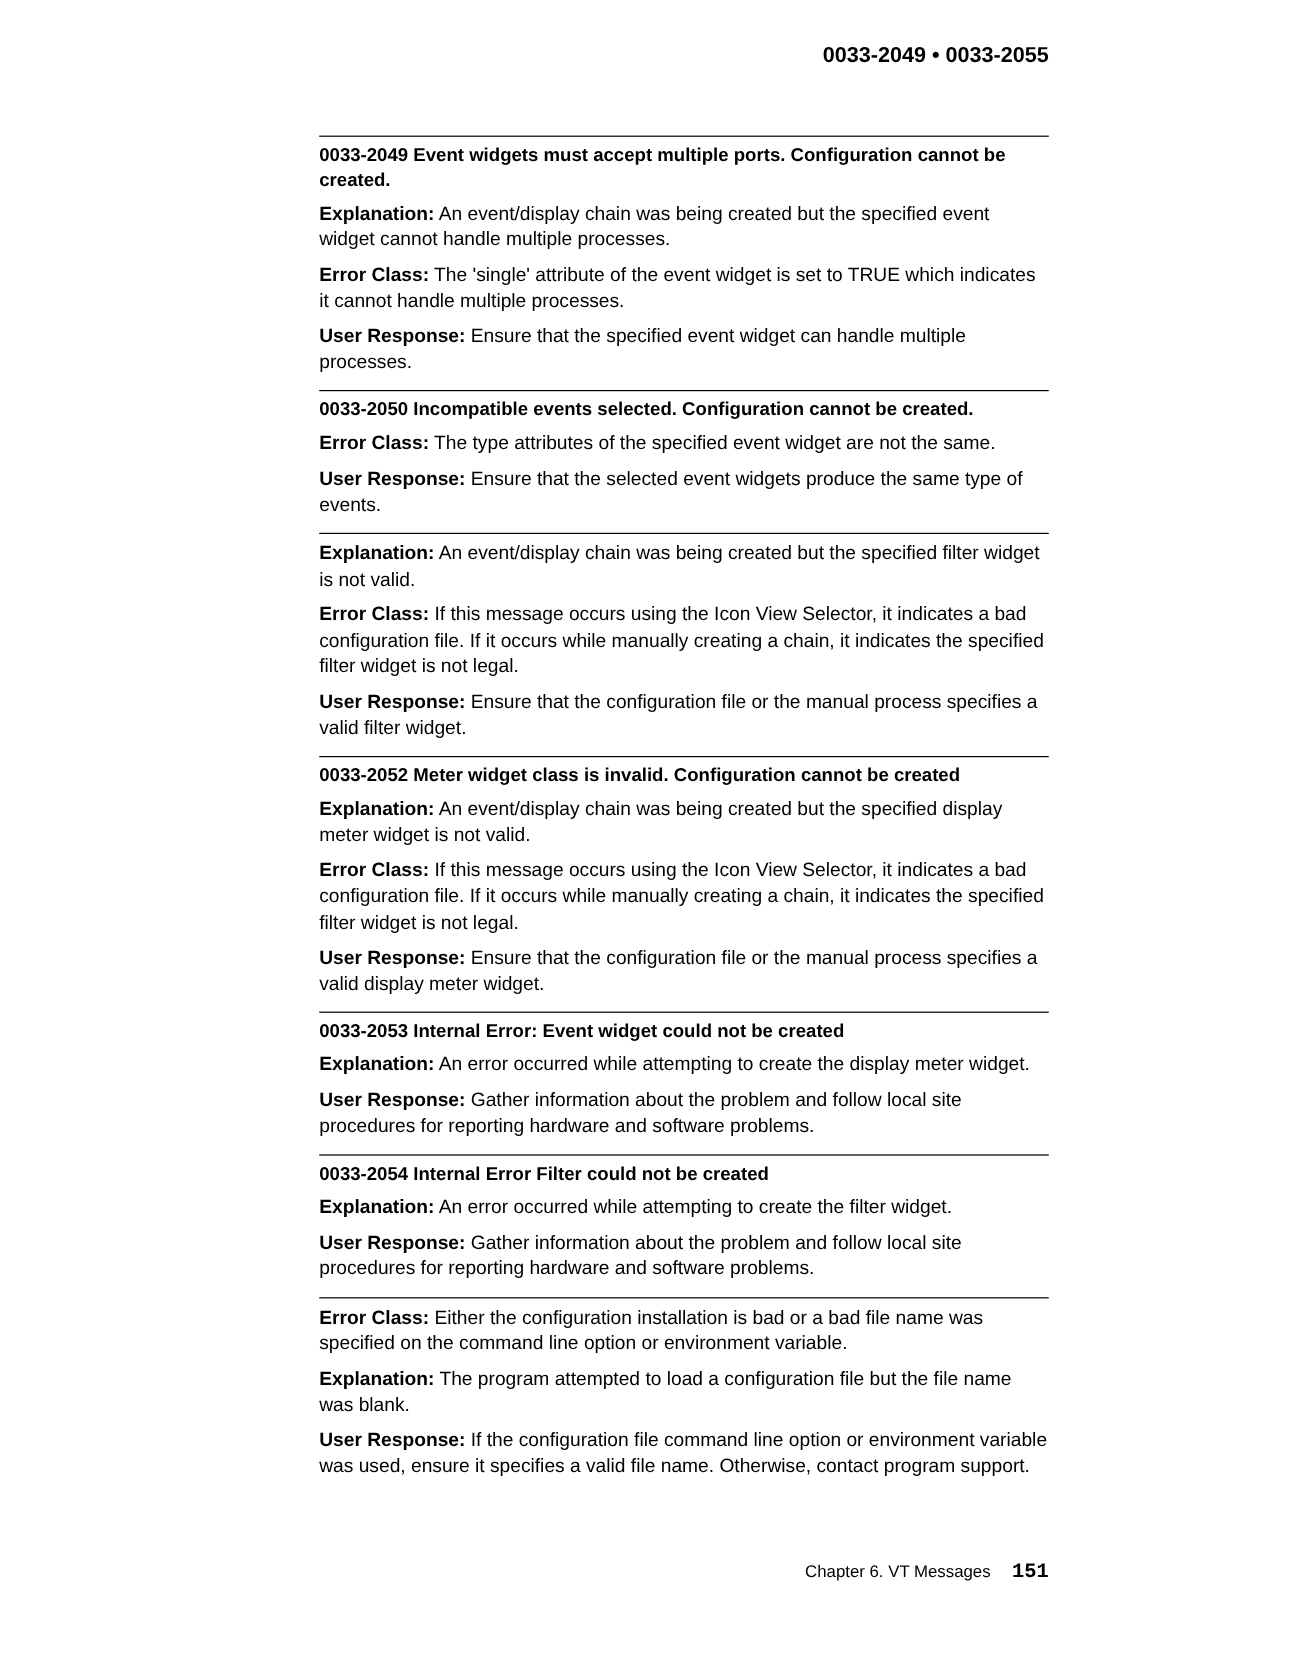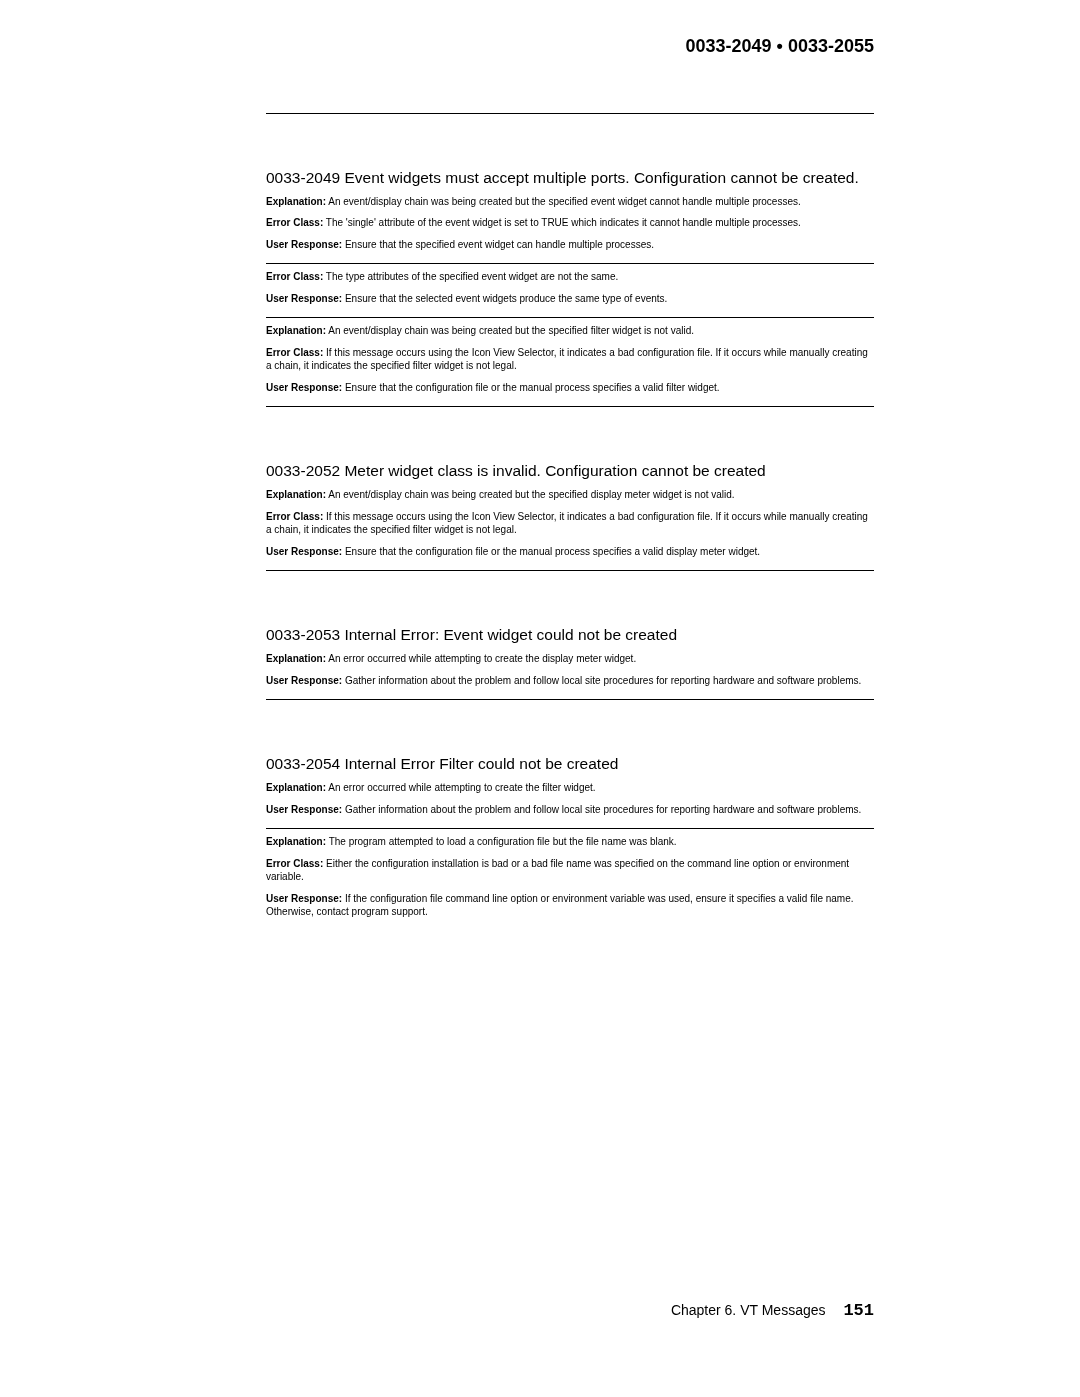--- a/index.html
+++ b/index.html
@@ -22,28 +22,27 @@
     font-size: 18px;
     text-align: right;
     margin-bottom: 56px;
   }
   .entry {
     border-top: 1px solid #000000;
     padding-top: 6px;
     margin-top: 12px;
   }
   .entry-title {
-    font-weight: normal;
+    font-weight: bold;
     font-size: 15.5px;
     line-height: 1.35;
     margin-bottom: 6px;
-    margin-top: 48px;
   }
   .field {
-    font-size: 10px;
+    font-size: 16px;
     line-height: 1.35;
     margin-bottom: 8px;
   }
   .field .label {
     font-weight: bold;
   }
   .footer {
     position: absolute;
     bottom: 36px;
     right: 206px;
@@ -64,20 +63,21 @@
   <div class="running-head">0033-2049 • 0033-2055</div>
 
   <div id="entries-container">
       <div class="entry">
         <div class="entry-title">0033-2049 Event widgets must accept multiple ports. Configuration cannot be created.</div>
         <div class="field"><span class="label">Explanation:</span> <span>An event/display chain was being created but the specified event widget cannot handle multiple processes.</span></div>
         <div class="field"><span class="label">Error Class:</span> <span>The 'single' attribute of the event widget is set to TRUE which indicates it cannot handle multiple processes.</span></div>
         <div class="field"><span class="label">User Response:</span> <span>Ensure that the specified event widget can handle multiple processes.</span></div>
       </div>
       <div class="entry">
+        <div class="entry-title">0033-2050 Incompatible events selected. Configuration cannot be created.</div>
         <div class="field"><span class="label">Error Class:</span> <span>The type attributes of the specified event widget are not the same.</span></div>
         <div class="field"><span class="label">User Response:</span> <span>Ensure that the selected event widgets produce the same type of events.</span></div>
       </div>
       <div class="entry">
         <div class="field"><span class="label">Explanation:</span> <span>An event/display chain was being created but the specified filter widget is not valid.</span></div>
         <div class="field"><span class="label">Error Class:</span> <span>If this message occurs using the Icon View Selector, it indicates a bad configuration file. If it occurs while manually creating a chain, it indicates the specified filter widget is not legal.</span></div>
         <div class="field"><span class="label">User Response:</span> <span>Ensure that the configuration file or the manual process specifies a valid filter widget.</span></div>
       </div>
       <div class="entry">
         <div class="entry-title">0033-2052 Meter widget class is invalid. Configuration cannot be created</div>
@@ -89,22 +89,22 @@
         <div class="entry-title">0033-2053 Internal Error: Event widget could not be created</div>
         <div class="field"><span class="label">Explanation:</span> <span>An error occurred while attempting to create the display meter widget.</span></div>
         <div class="field"><span class="label">User Response:</span> <span>Gather information about the problem and follow local site procedures for reporting hardware and software problems.</span></div>
       </div>
       <div class="entry">
         <div class="entry-title">0033-2054 Internal Error Filter could not be created</div>
         <div class="field"><span class="label">Explanation:</span> <span>An error occurred while attempting to create the filter widget.</span></div>
         <div class="field"><span class="label">User Response:</span> <span>Gather information about the problem and follow local site procedures for reporting hardware and software problems.</span></div>
       </div>
       <div class="entry">
+        <div class="field"><span class="label">Error Class:</span> <span>Either the configuration installation is bad or a bad file name was specified on the command line option or environment variable.</span></div>
         <div class="field"><span class="label">Explanation:</span> <span>The program attempted to load a configuration file but the file name was blank.</span></div>
-        <div class="field"><span class="label">Error Class:</span> <span>Either the configuration installation is bad or a bad file name was specified on the command line option or environment variable.</span></div>
         <div class="field"><span class="label">User Response:</span> <span>If the configuration file command line option or environment variable was used, ensure it specifies a valid file name. Otherwise, contact program support.</span></div>
       </div>
     </div>
 
   <div class="footer">
     <span>Chapter 6.  VT Messages</span>
     <span class="pnum">151</span>
   </div>
 
 </div>

